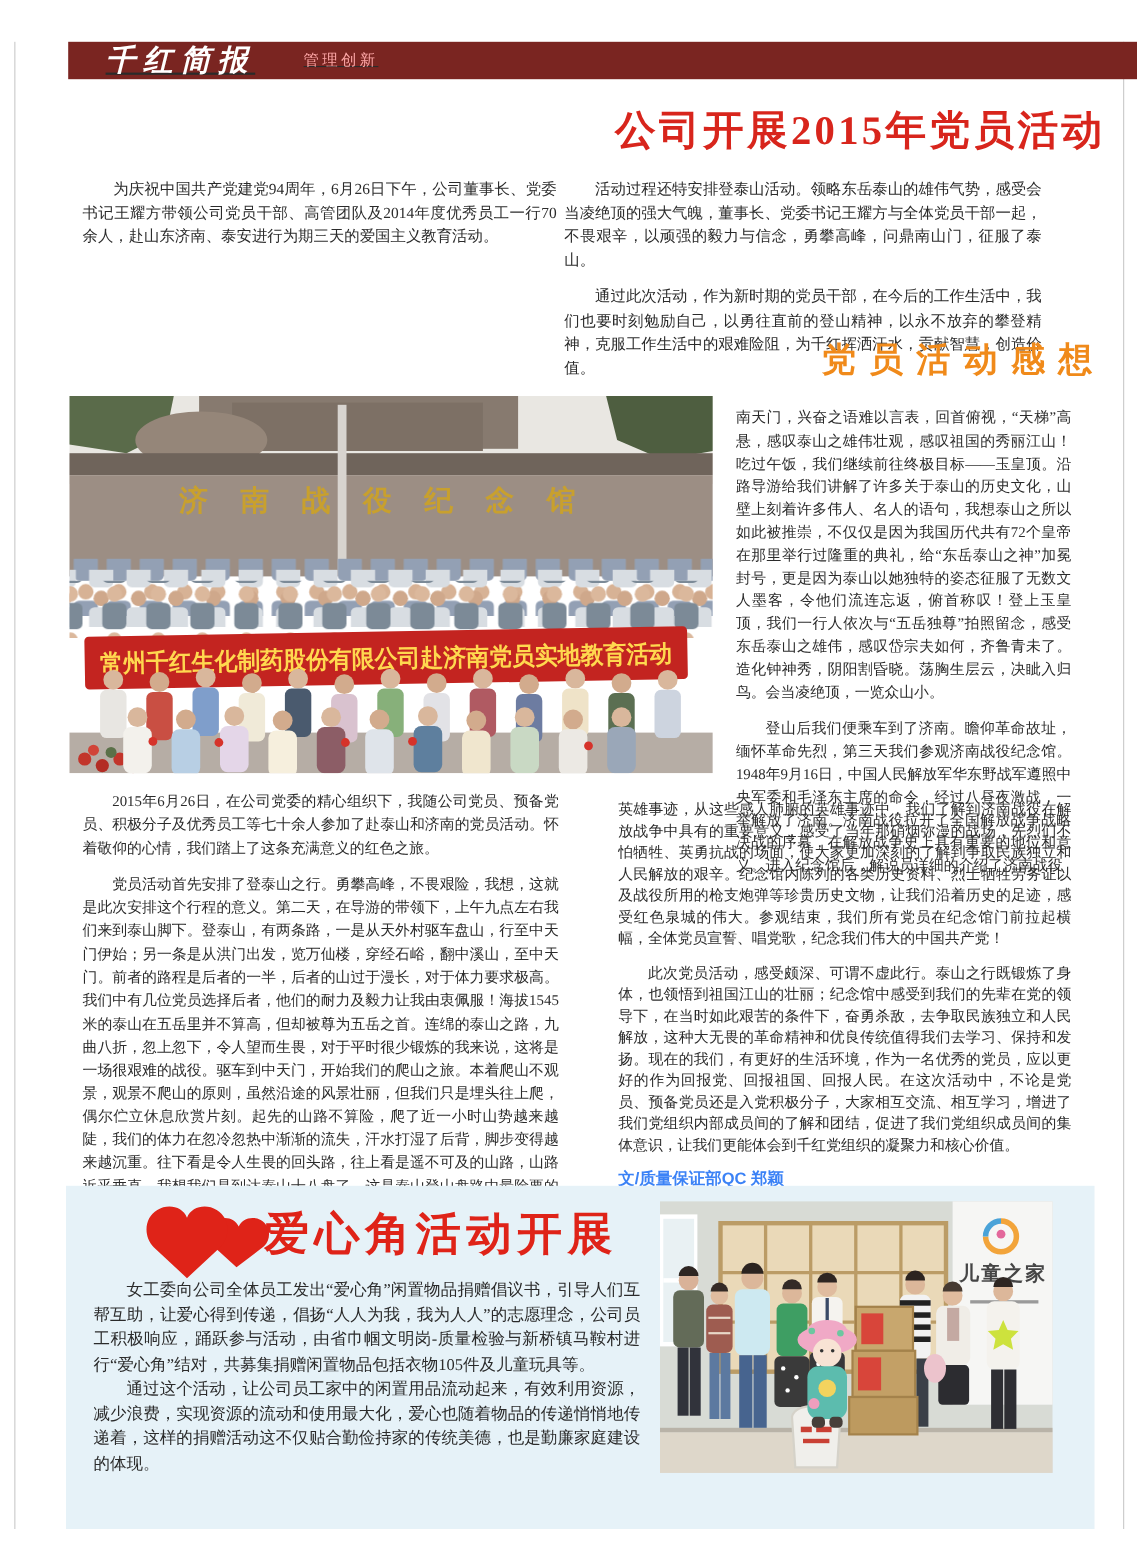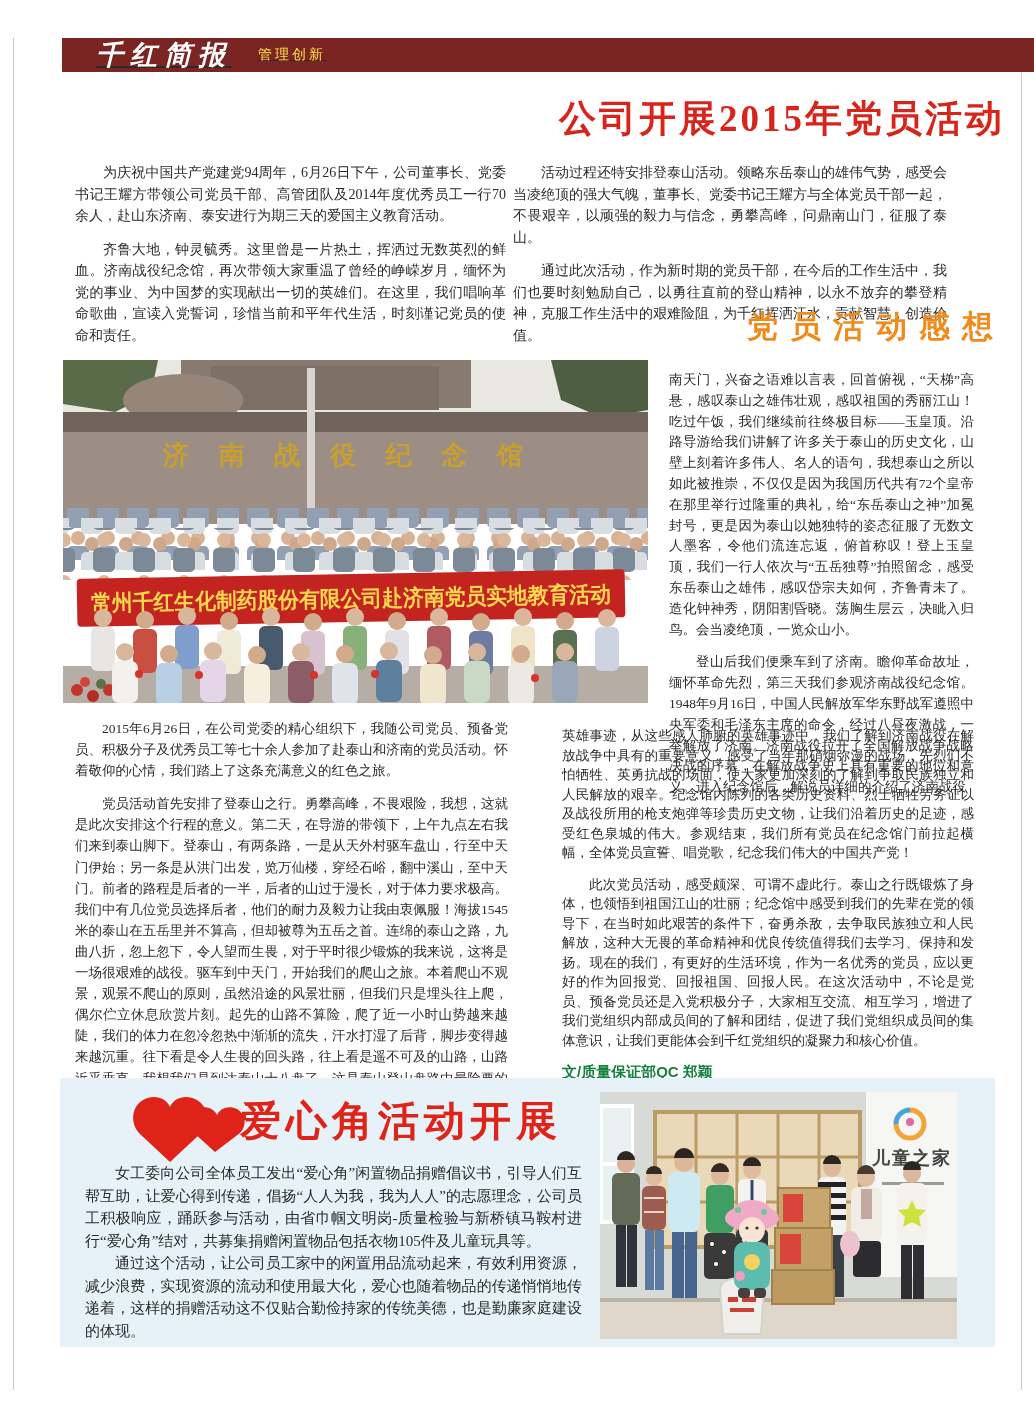--- a/index.html
+++ b/index.html
@@ -5,21 +5,21 @@
   html,body{margin:0;padding:0;background:#fff;}
   .page{position:relative;width:1034px;height:1403px;background:#ffffff;overflow:hidden;
         font-family:"Liberation Serif", serif;color:#2b2b2b;}
   .abs{position:absolute;}
   .vrule{position:absolute;top:38px;height:1352px;width:1px;background:#c9c9c9;}
   
   .bar{position:absolute;left:62px;top:38px;width:1031px;height:34px;background:#7a2521;
        display:flex;align-items:center;text-decoration:underline;}
   .mast{color:#fff;font-size:27px;font-weight:bold;font-style:italic;letter-spacing:7px;
         margin-left:34px;font-family:"DejaVu Serif",serif;white-space:nowrap;}
-  .sect{color:#fde047;font-size:14px;letter-spacing:3px;margin-left:26px;font-family:"Liberation Sans",sans-serif;}
+  .sect{color:#fca5a5;font-size:14px;letter-spacing:3px;margin-left:44px;font-family:"Liberation Sans",sans-serif;}
   .ed{margin-left:auto;margin-right:12px;color:#fff;display:flex;align-items:baseline;font-family:"Liberation Sans",sans-serif;}
   .ed-c{font-size:31px;font-weight:bold;line-height:1;}
   .ed-s{font-size:14px;}
   
   .title1{position:absolute;left:62px;top:94px;width:943px;margin:0;text-align:right;
           font-size:37px;font-weight:bold;color:#d8251c;letter-spacing:3px;
           font-family:"Liberation Serif",serif;}
   
   .col p{margin:12px;text-align:justify;text-indent:2em;}
   .intro-l{left:63px;top:150px;width:455px;font-size:14px;line-height:21.5px;}
@@ -28,23 +28,23 @@
   .title2{position:absolute;left:62px;top:306px;width:943px;margin:0;text-align:right;
           font-size:31px;font-weight:bold;color:#f08a1a;letter-spacing:12px;
           font-family:"DejaVu Sans",sans-serif;}
   
   .photo1{position:absolute;left:63px;top:360px;width:585px;height:343px;}
   .ref-narrow{left:657px;top:358px;width:329px;font-size:13.5px;line-height:20.8px;}
   .ref-wide{left:550px;top:714px;width:436px;font-size:13.5px;line-height:19.5px;}
   .ref-left{left:63px;top:706px;width:457px;font-size:13.5px;line-height:21.1px;}
   .noind{text-indent:0 !important;}
   .byline{margin-top:4px;text-align:right;font-weight:bold;font-size:15px;
-          font-family:"Liberation Sans",sans-serif;color:#15803d;text-indent:0 !important;}
-  
-  .bluebox{position:absolute;left:60px;top:1078px;width:935px;height:269px;background:#e6f2f8;}
+          font-family:"Liberation Sans",sans-serif;color:#3b82f6;text-indent:0 !important;}
+  
+  .bluebox{position:absolute;left:60px;top:1078px;width:935px;height:312px;background:#e6f2f8;}
   .hearts{position:absolute;left:68px;top:12px;width:118px;height:84px;}
   .title3{position:absolute;left:180px;top:16px;margin:0;font-size:41px;font-weight:bold;
           color:#df2318;letter-spacing:5px;font-family:"DejaVu Sans",sans-serif;}
   .love-text{position:absolute;left:25px;top:84px;width:497px;font-size:15px;line-height:22.5px;}
   .love-text p{margin:0;text-align:justify;text-indent:2em;}
   .byline2{margin-top:6px;text-align:right;padding-right:6px;font-weight:bold;font-size:16px;
            font-family:"Liberation Sans",sans-serif;color:#1c1c1c;text-indent:0 !important;}
   .photo2{position:absolute;left:540px;top:14px;width:357px;height:247px;}
   svg text{font-family:"DejaVu Sans",sans-serif;}
 </style>
@@ -61,21 +61,20 @@
     <span class="sect">管理创新</span>
     <span class="ed">
         <span class="ed-c">C</span>
         <span class="ed-s">版</span>
       </span>
   </header>
 
   <h1 class="title1">公司开展2015年党员活动</h1>
   <div class="abs col intro-l">
     <p>为庆祝中国共产党建党94周年，6月26日下午，公司董事长、党委书记王耀方带领公司党员干部、高管团队及2014年度优秀员工一行70余人，赴山东济南、泰安进行为期三天的爱国主义教育活动。</p>
-    <p>齐鲁大地，钟灵毓秀。这里曾是一片热土，挥洒过无数英烈的鲜血。济南战役纪念馆，再次带领大家重温了曾经的峥嵘岁月，缅怀为党的事业、为中国梦的实现献出一切的英雄们。在这里，我们唱响革命歌曲，宣读入党誓词，珍惜当前和平年代生活，时刻谨记党员的使命和责任。</p>
   </div>
   <div class="abs col intro-r">
     <p>活动过程还特安排登泰山活动。领略东岳泰山的雄伟气势，感受会当凌绝顶的强大气魄，董事长、党委书记王耀方与全体党员干部一起，不畏艰辛，以顽强的毅力与信念，勇攀高峰，问鼎南山门，征服了泰山。</p>
     <p>通过此次活动，作为新时期的党员干部，在今后的工作生活中，我们也要时刻勉励自己，以勇往直前的登山精神，以永不放弃的攀登精神，克服工作生活中的艰难险阻，为千红挥洒汗水，贡献智慧，创造价值。</p>
   </div>
 
   <h2 class="title2">党员活动感想</h2>
 
   <svg class="photo1" viewBox="0 0 585 343" preserveAspectRatio="none">
     <defs>

